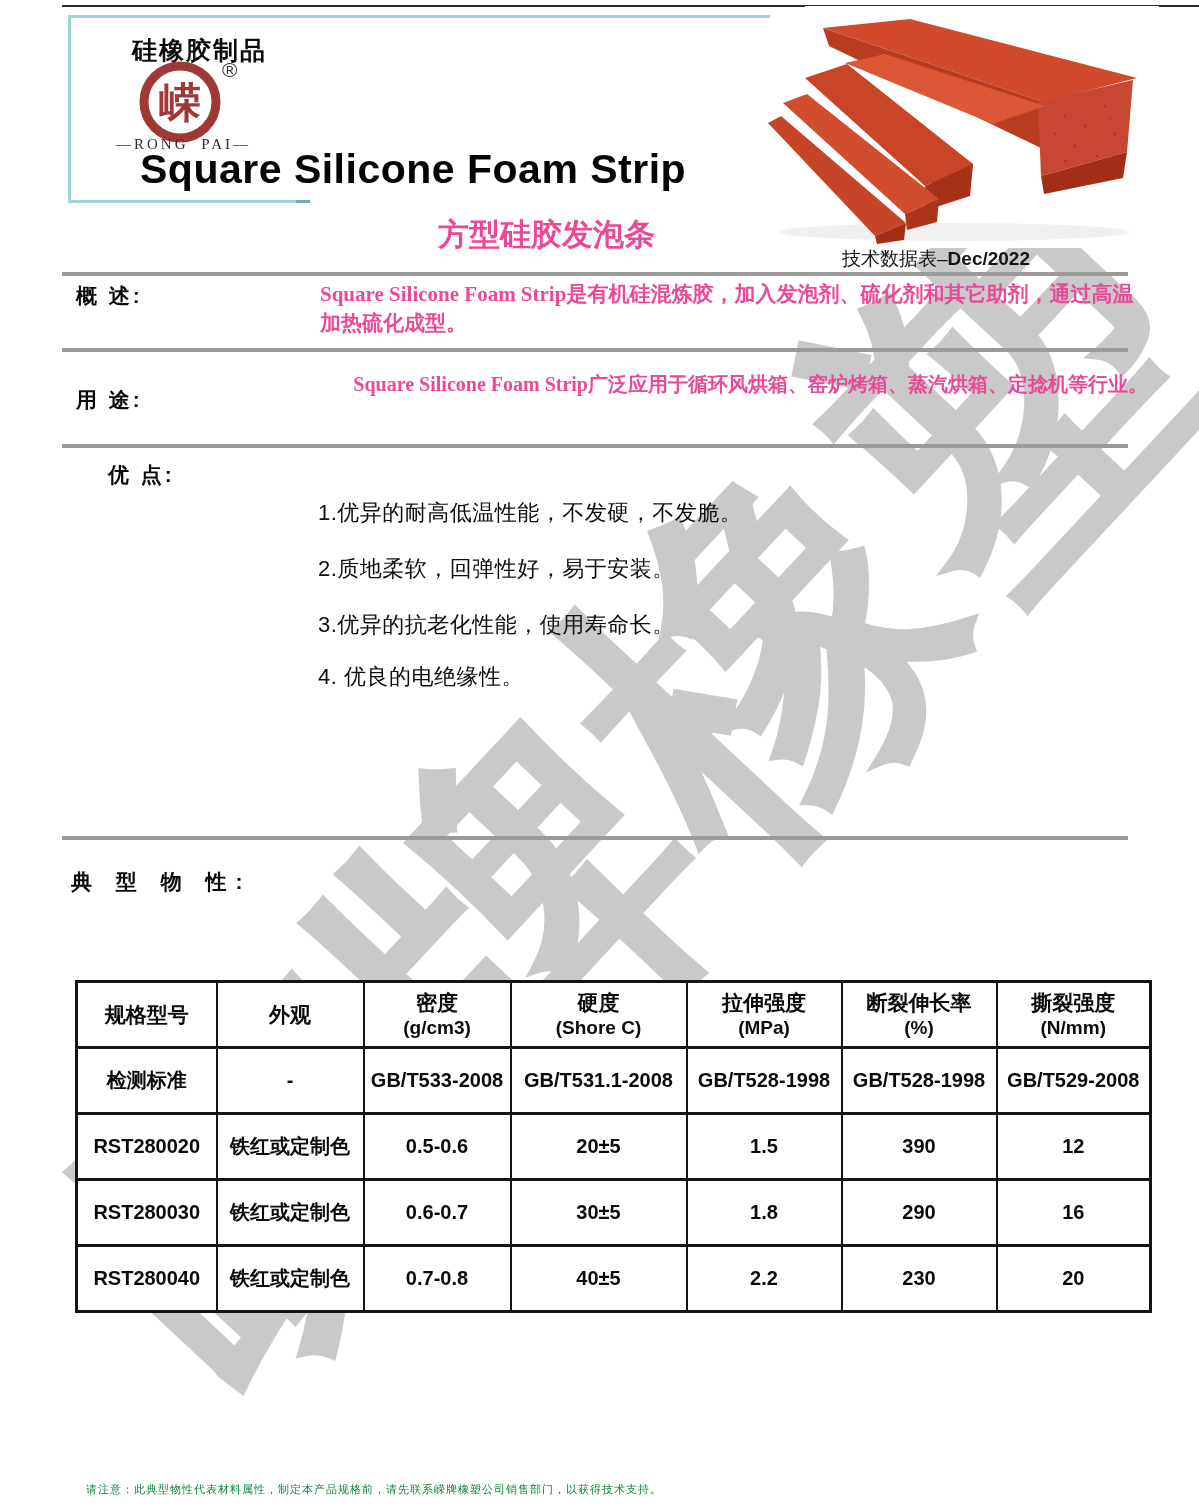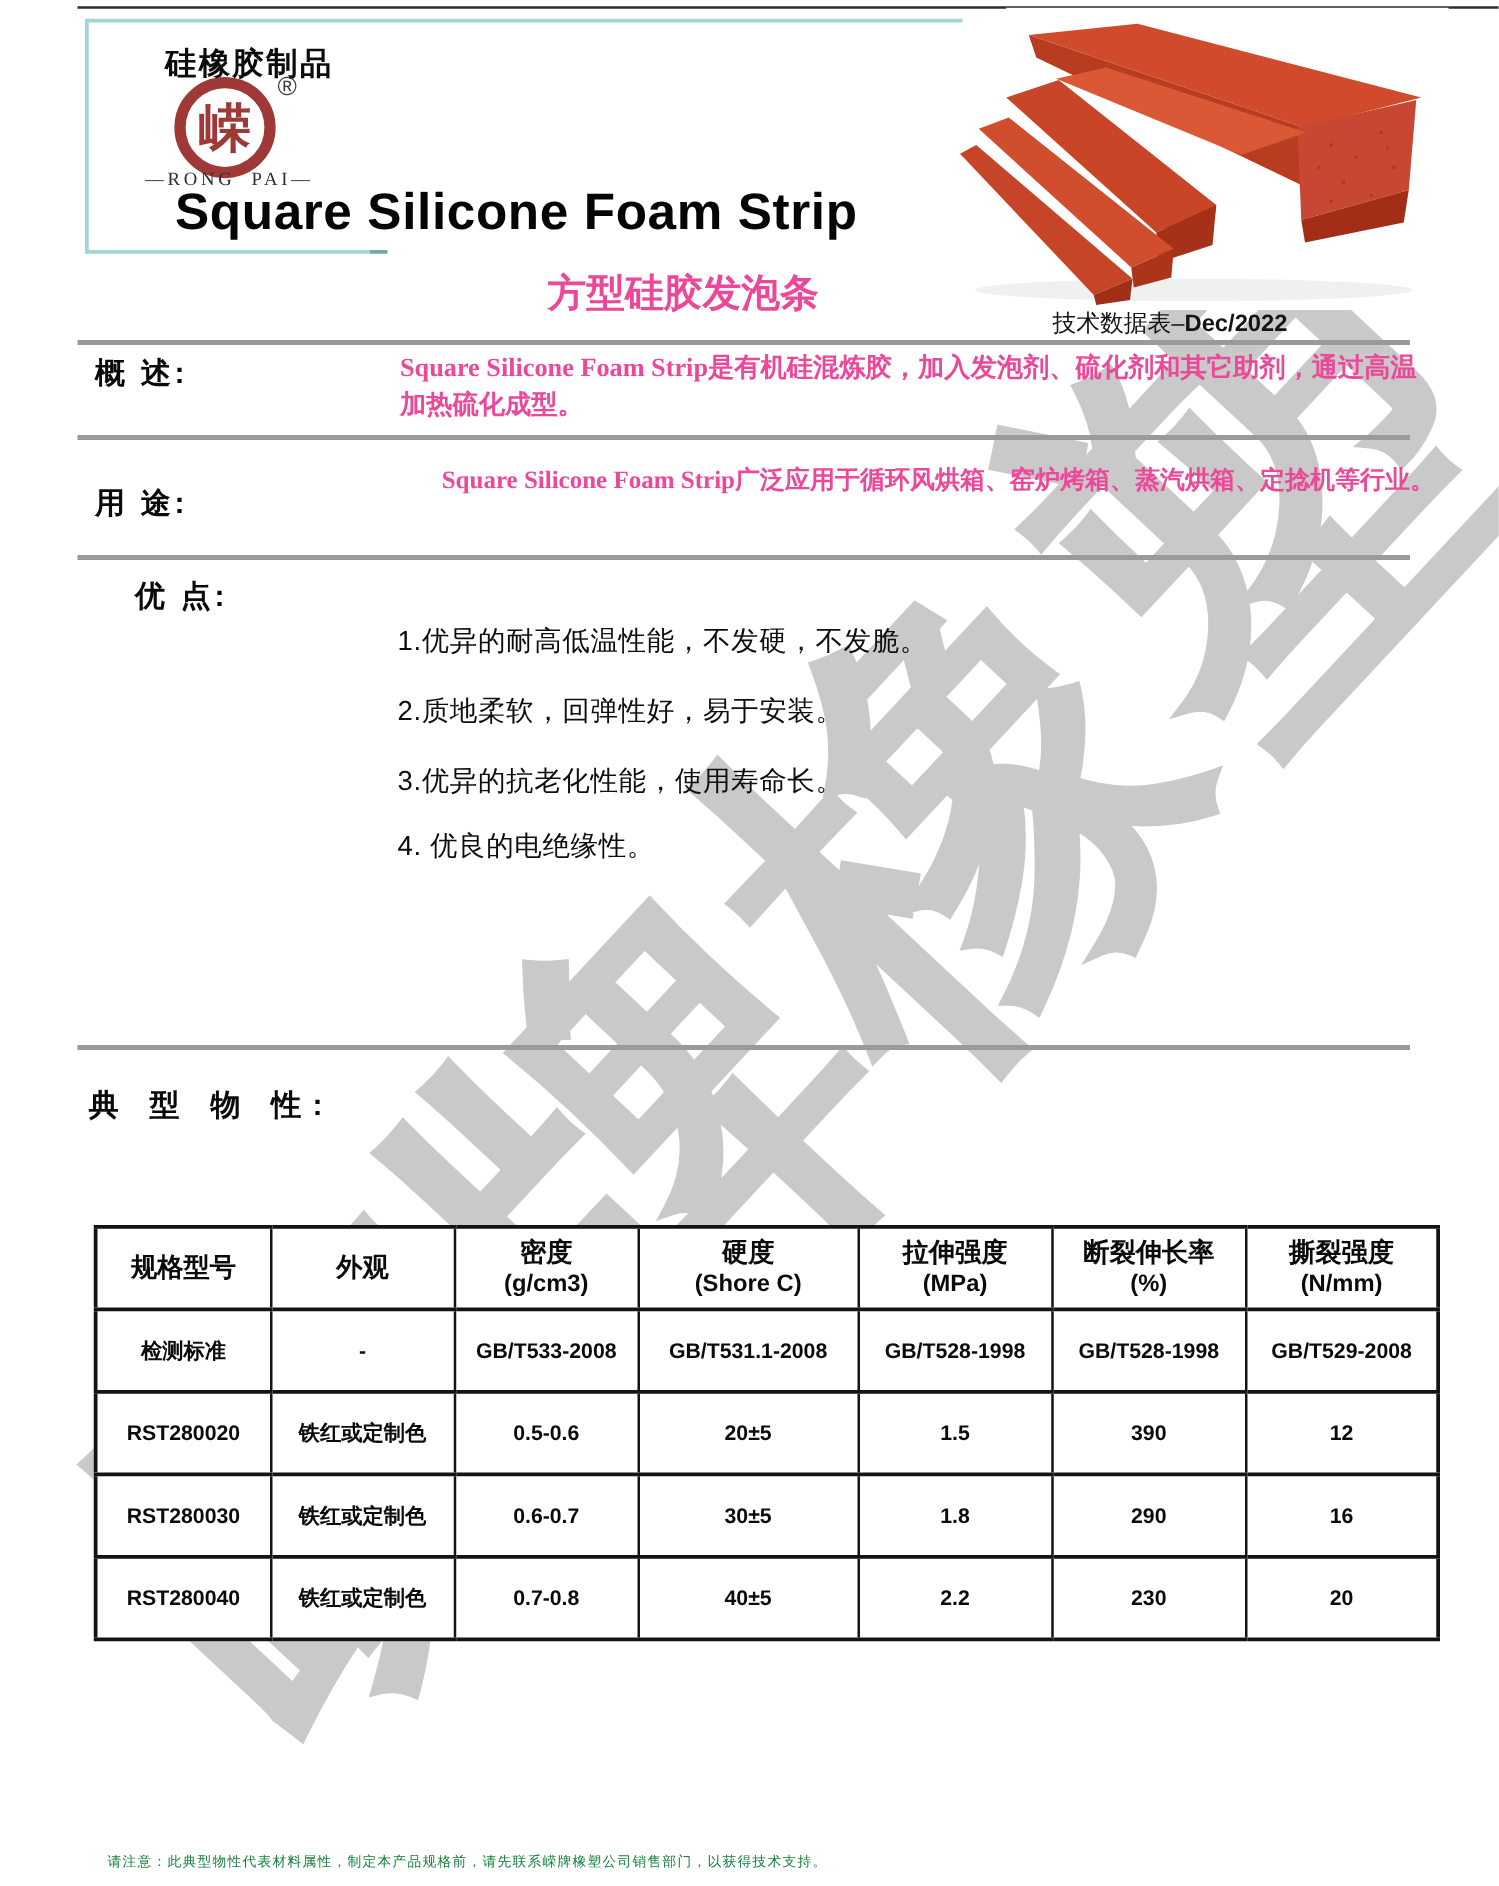--- a/index.html
+++ b/index.html
@@ -18,34 +18,34 @@
   
   .logo-cntext{left:132px;top:34px;font-size:25px;font-weight:600;letter-spacing:2px;color:#0c0c0c;}
   .registered{left:222px;top:58px;font-size:21px;color:#3a3a3a;}
   .rongpai{left:116px;top:136px;font-size:15px;font-family:"Liberation Serif",serif;
            letter-spacing:3px;word-spacing:6px;color:#2f2f2f;}
   .title-en{left:140px;top:146px;font-size:41px;font-weight:700;letter-spacing:0.5px;color:#050505;}
   .title-zh{left:438px;top:214px;font-size:31px;font-weight:700;color:#ec4899;}
   .ds-line{left:700px;top:246px;width:330px;text-align:right;font-size:19px;color:#141414;}
   .ds-line b{font-weight:700;text-align:right;}
   
-  .sec-label{font-size:24px;font-weight:700;color:#0a0a0a;letter-spacing:3px;text-align:center;}
+  .sec-label{font-size:21px;font-weight:700;color:#0a0a0a;letter-spacing:3px;text-align:center;}
   .body-par{font-family:Liberation Serif, serif;font-weight:700;font-size:21px;
             line-height:29px;color:#ec4899;}
   .adv-item{font-size:22px;font-weight:400;color:#0d0d0d;letter-spacing:0.5px;}
   
   #spec-table{left:75px;top:980px;width:1077px;background:#3b82f6;}
   table.spec{border-collapse:collapse;table-layout:fixed;width:1077px;background:#fff;}
   table.spec td,table.spec th{border:2px solid #141414;border-top-width:3px;border-bottom-width:3px;
       text-align:center;vertical-align:middle;padding:0 2px;overflow:hidden;
       font-weight:600;color:#0b0b0b;}
   table.spec{border:3px solid #141414;}
   th .h1{font-size:21px;line-height:26px;}
   th .h2{font-size:19px;font-weight:600;line-height:24px;}
-  td{font-size:17px;}
+  td{font-size:20px;}
   tr.hdr{height:66px;} tr.r{height:66px;}
   .foot-note{left:86px;top:1482px;font-size:11px;color:#15803d;letter-spacing:1px;}
 </style>
 </head>
 <body>
 
 <div id="watermark">嵘牌橡塑</div>
 
 <div class="abs topline"></div>
 

